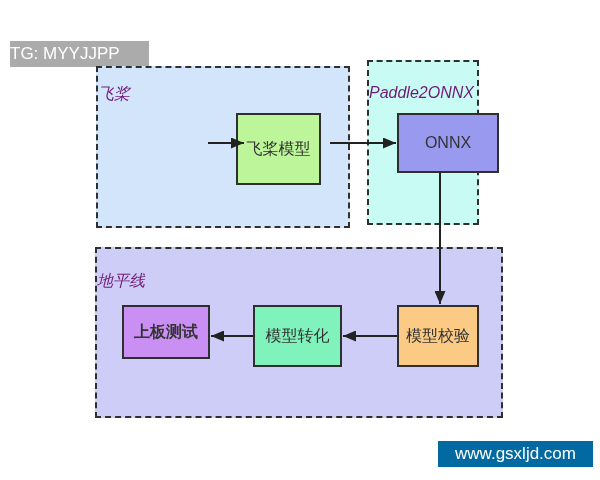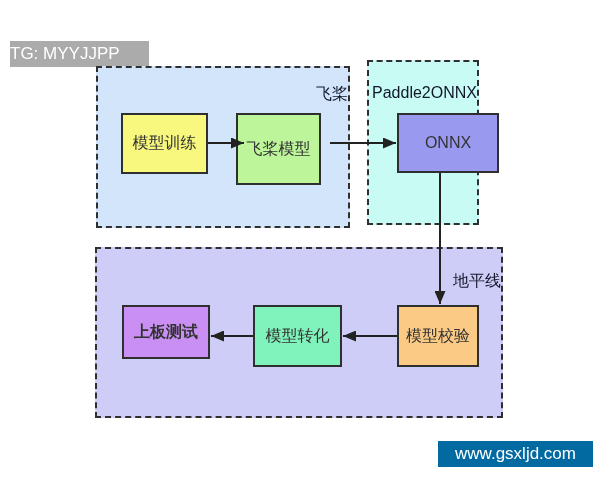--- a/index.html
+++ b/index.html
@@ -26,23 +26,24 @@
   .group {
     position: absolute;
     box-sizing: border-box;
     border: 2px dashed #2f2f2f;
     z-index: 1;
   }
   .group-label {
     position: absolute;
     left: 0;
     width: 100%;
-    text-align: right;
+    text-align: left;
     font-size: 16px;
-    color: #0f172a;
+    color: #701a75;
+    font-style: italic;
   }
   .group-paddle   { left: 96px;  top: 66px;  width: 254px; height: 162px; }
   .group-p2o      { left: 367px; top: 60px;  width: 112px; height: 165px; }
   .group-horizon  { left: 95px;  top: 247px; width: 408px; height: 171px; }
   .group-paddle .group-label  { top: 16px; }
   .group-p2o .group-label     { top: 22px; }
   .group-horizon .group-label { top: 22px; }
   .node {
     position: absolute;
     box-sizing: border-box;
@@ -81,23 +82,20 @@
   </div>
 
   <div class="group group-p2o" style="background-color: rgb(201, 251, 245);">
     <div class="group-label">Paddle2ONNX</div>
   </div>
 
   <div class="group group-horizon" style="background-color: rgb(206, 205, 247);">
     <div class="group-label">地平线</div>
   </div>
 
-  <div class="node node-train" style="background-color: rgb(248, 248, 126);">
-    <span>模型训练</span>
-  </div>
 
   <div class="node node-pmodel" style="background-color: rgb(189, 245, 154);">
     <span>飞桨模型</span>
   </div>
 
   <div class="node node-onnx" style="background-color: rgb(154, 153, 240);">
     <span>ONNX</span>
   </div>
 
   <div class="node node-convert" style="background-color: rgb(128, 242, 187);">

